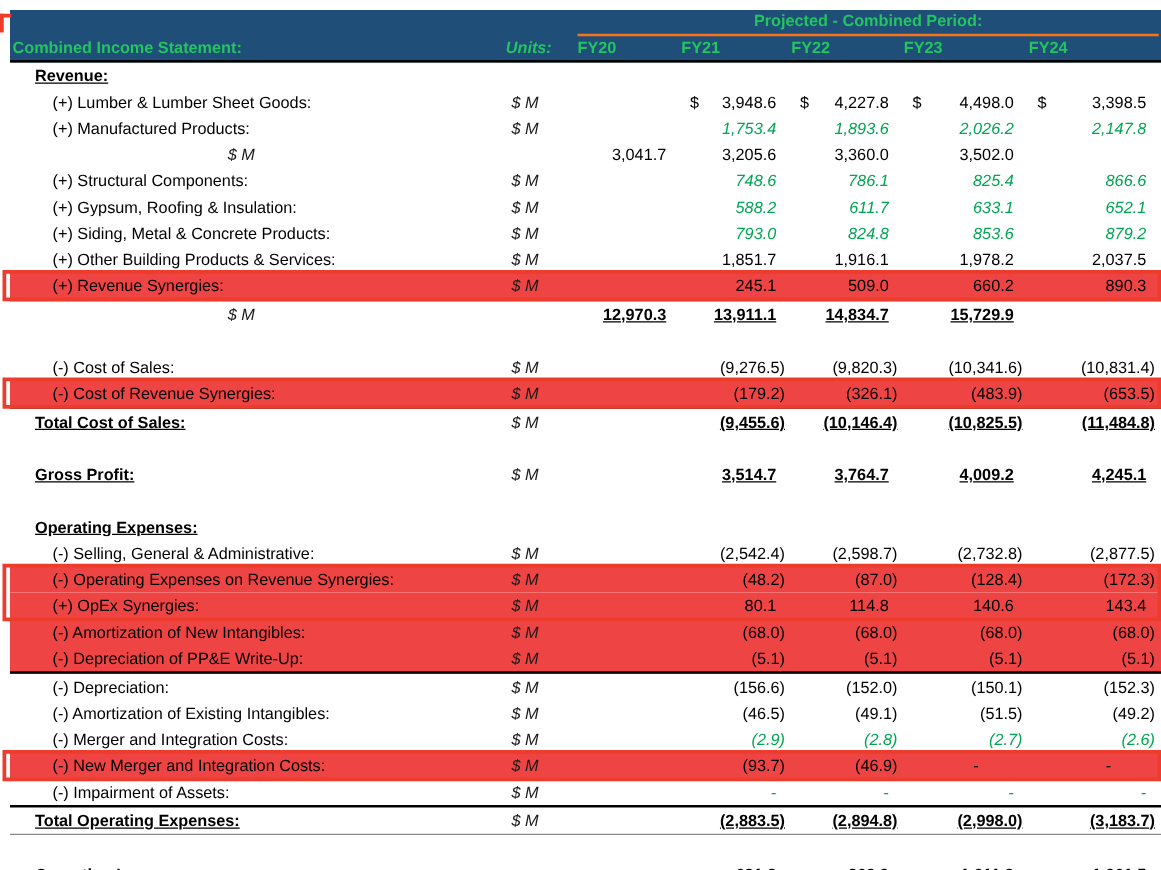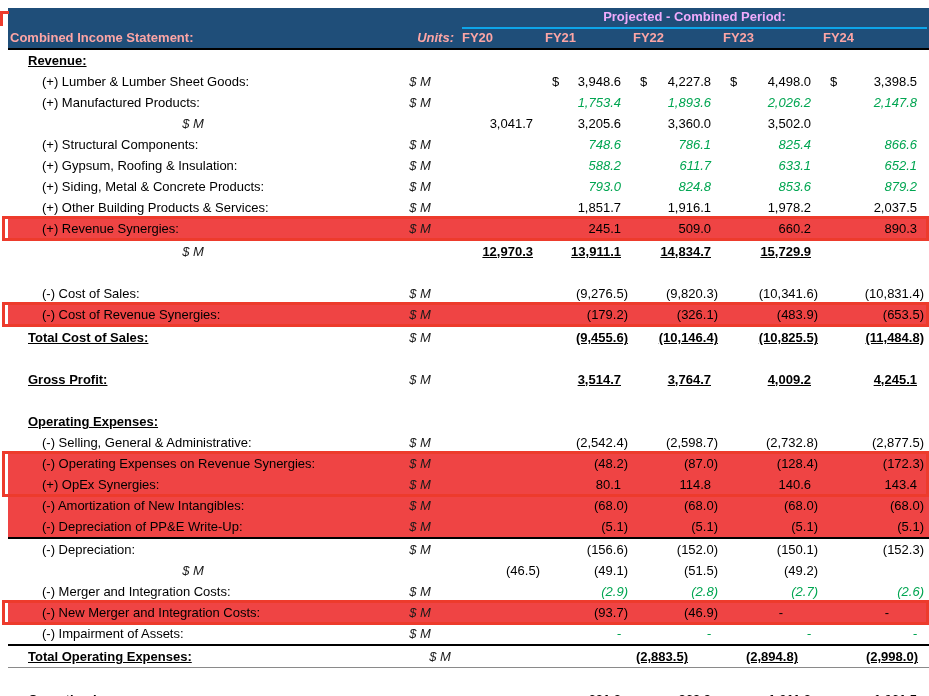--- a/index.html
+++ b/index.html
@@ -8,25 +8,25 @@
     font-family:"Liberation Sans",sans-serif;font-size:13px;color:#000;
     position:relative;
   }
   .sheet{position:relative;width:929px;height:696px;}
   .corner-mark{position:absolute;left:0;top:3px;width:3px;height:15px;background:#ed3b2c;}
   .corner-mark::after{content:"";position:absolute;left:0;top:0;width:9px;height:3px;background:#ed3b2c;}
 
   
   .hdr-band{margin:8px 0 0 8px;background:#1f4e79;border-bottom:2px solid #000;}
   .hdr-row1{display:grid;grid-template-columns:454px 1fr;height:19px;align-items:center;}
-  .hr1-span{color:#f0abfc;font-weight:bold;text-align:center;border-bottom:2px solid #0ea5e9;height:19px;line-height:18px;margin-right:2px;}
+  .hr1-span{color:#22c55e;font-weight:bold;text-align:center;border-bottom:2px solid #f97316;height:19px;line-height:18px;margin-right:2px;}
   .hdr-row2{height:19px;}
-  .hdr-row2 .cell{color:#fca5a5;font-weight:bold;}
+  .hdr-row2 .cell{color:#22c55e;font-weight:bold;}
   .hdr-row2 .label{padding-left:2px;}
-  .hdr-row2 .units{font-style:italic;text-align:right;padding-right:8px;}
+  .hdr-row2 .units{font-style:italic;text-align:center;padding-right:8px;}
   .hdr-row2 .fy{text-align:left;}
 
   
   .row{
     display:grid;
     grid-template-columns:384px 70px 83px 88px 90px 100px 106px;
     height:21px;align-items:center;
   }
   #rows{padding-left:8px;}
   .cell{overflow:hidden;white-space:nowrap;}
@@ -34,21 +34,21 @@
   .lbl.l1{padding-left:20px;font-weight:bold;}
   .units-cell{font-style:italic;text-align:center;padding-right:14px;color:#1a1a1a;}
   .val{text-align:right;padding-right:12px;}
   .val.paren{padding-right:5px;}
   .val.dash-b{padding-right:40px;}
   .val.green{color:#00a551;font-style:italic;}
   .row.bold .val,.row.bold .lbl{font-weight:bold;text-decoration:underline;}
   .row.hl{background:#ef4444;}
   .row.tb{border-top:2px solid #000;}
   .row.bb{border-bottom:2px solid #000;}
-  .row.gb{border-bottom:1px solid #8a8a8a;gap:20px;}
+  .row.gb{border-bottom:1px solid #8a8a8a;}
 
   
   .val.dollar{display:flex;justify-content:space-between;padding-left:7px;}
 
   
   .red-box{position:relative;}
   .red-box::after{
     content:"";position:absolute;top:-2px;bottom:-2px;left:-6px;right:0;
     border:3px solid #ed3b2c;pointer-events:none;
   }
@@ -278,20 +278,21 @@
       <div class="row">
         <div class="cell lbl">(-) Depreciation:</div>
         <div class="cell units-cell">$ M</div>
         <div class="cell val"></div>
         <div class="cell val paren">(156.6)</div>
         <div class="cell val paren">(152.0)</div>
         <div class="cell val paren">(150.1)</div>
         <div class="cell val paren">(152.3)</div>
       </div>
       <div class="row">
+        <div class="cell lbl">(-) Amortization of Existing Intangibles:</div>
         <div class="cell units-cell">$ M</div>
         <div class="cell val"></div>
         <div class="cell val paren">(46.5)</div>
         <div class="cell val paren">(49.1)</div>
         <div class="cell val paren">(51.5)</div>
         <div class="cell val paren">(49.2)</div>
       </div>
       <div class="row">
         <div class="cell lbl">(-) Merger and Integration Costs:</div>
         <div class="cell units-cell">$ M</div>

